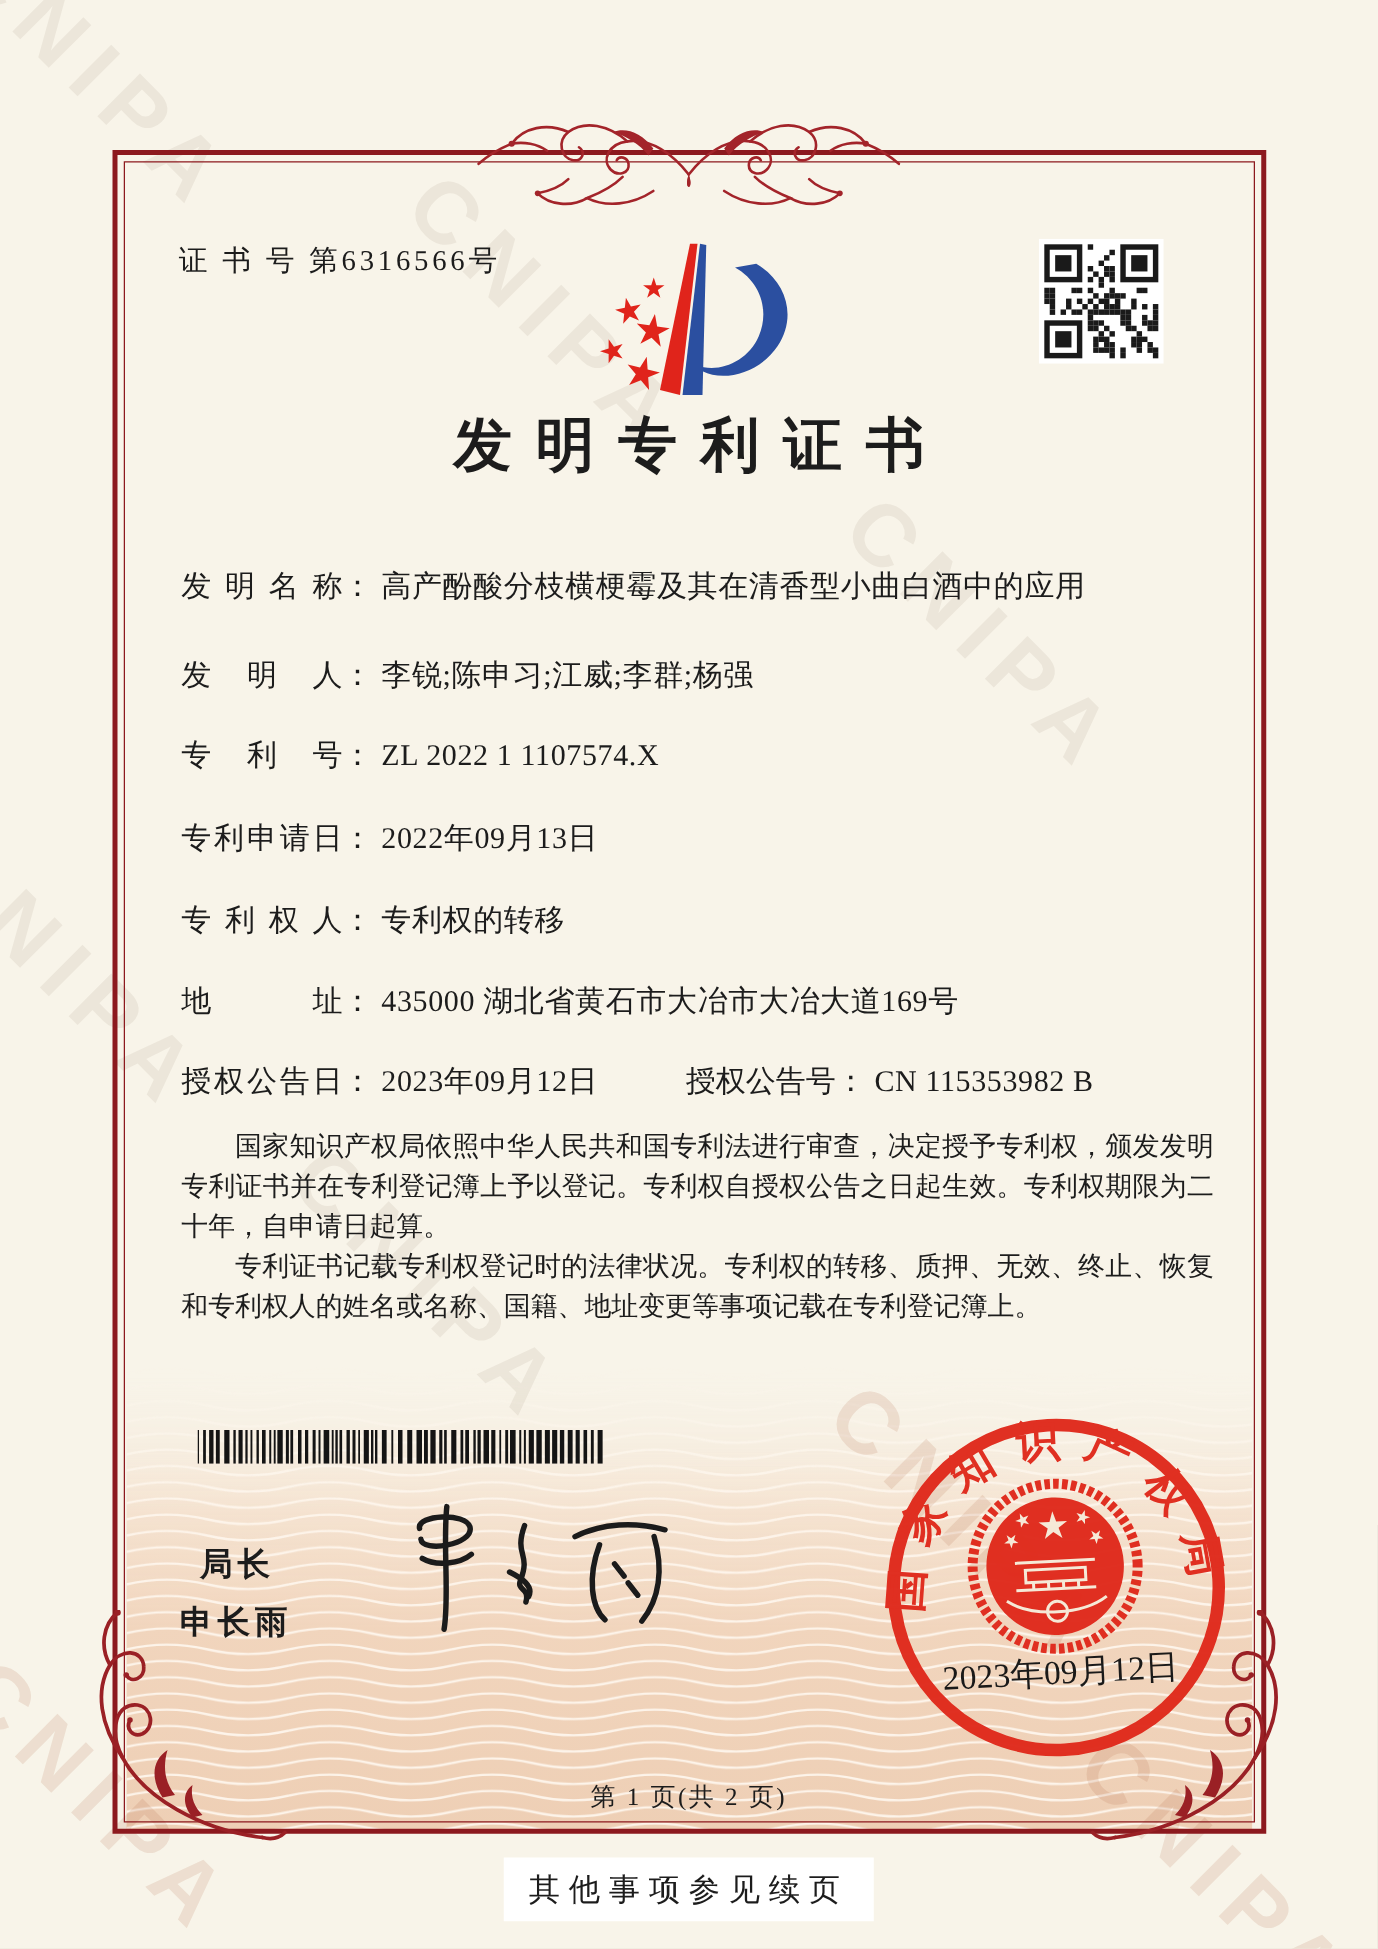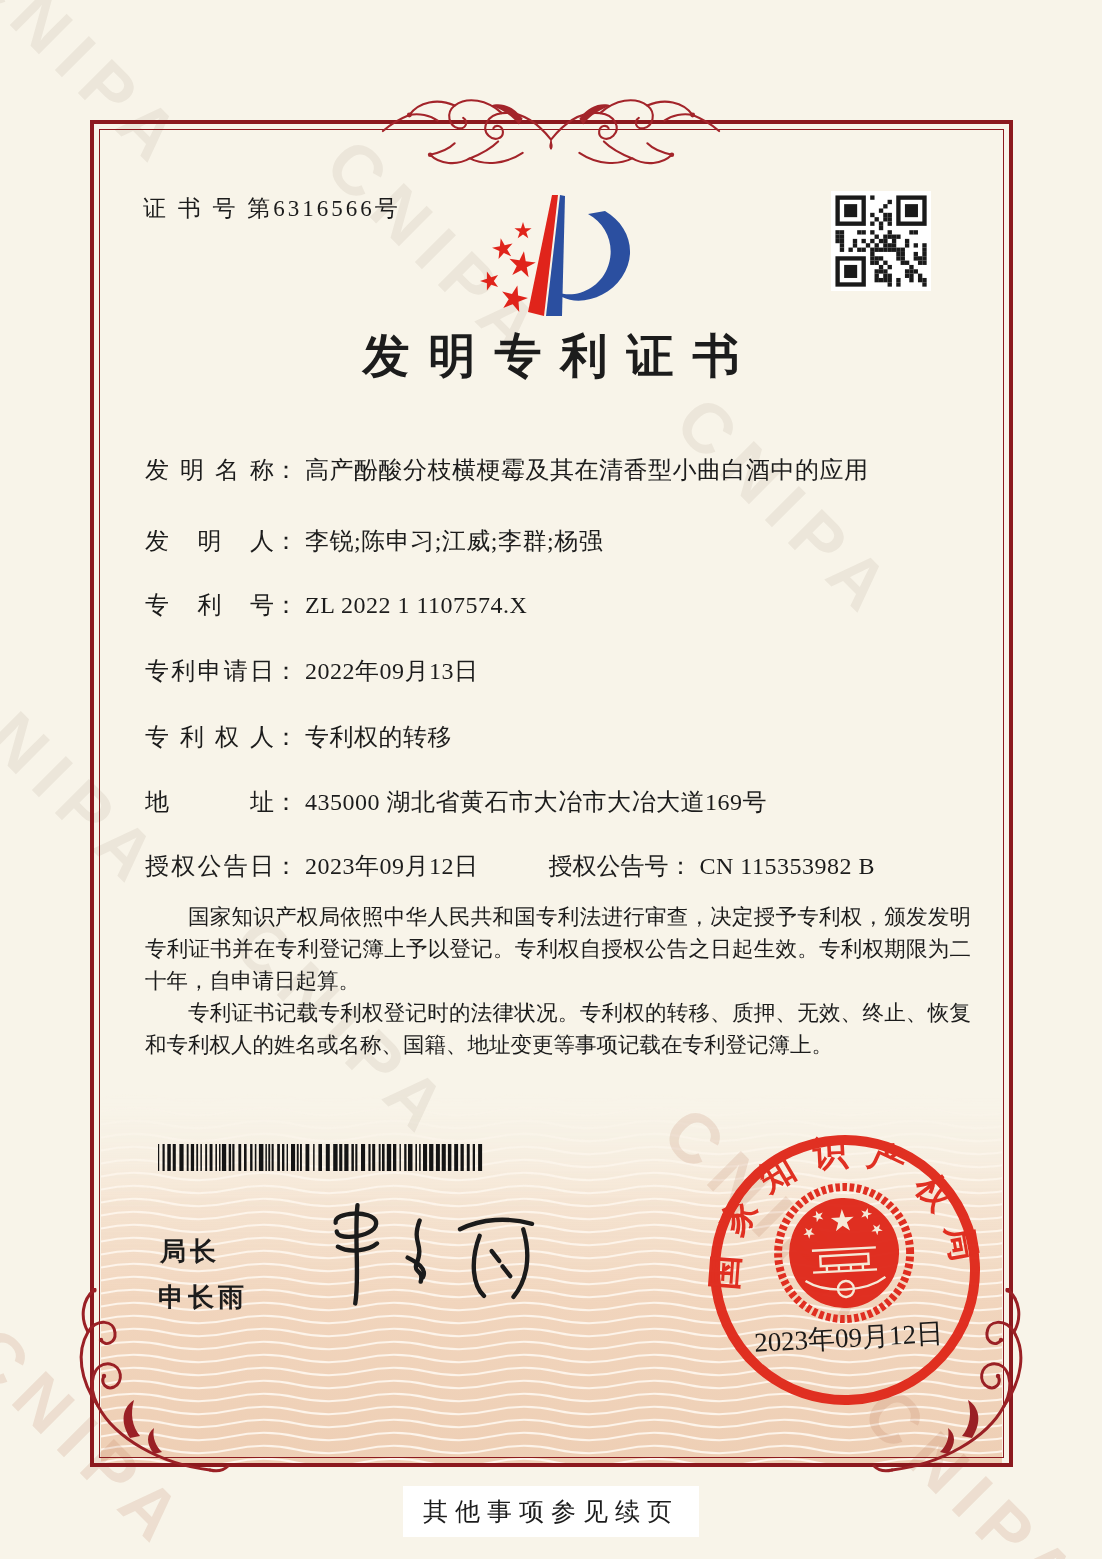--- a/index.html
+++ b/index.html
@@ -43,21 +43,21 @@
   .field-colon{display:inline-block;margin-right:7px;}
   .field-value{letter-spacing:0.5px;}
   .field-group2{margin-left:70px;}
   .body-text{position:absolute;left:145px;top:901px;width:826px;
     font-size:21.5px;line-height:32px;text-align:justify;}
   .body-text p{margin:0;text-indent:2em;}
   .barcode{position:absolute;left:158px;top:1144px;width:328px;height:27px;}
   .signer-title{position:absolute;left:160px;top:1234px;
     font-family:"Liberation Sans","DejaVu Sans",sans-serif;font-weight:bold;
     font-size:26px;letter-spacing:4px;}
-  .signer-name{position:absolute;left:158px;top:1280px;
+  .signer-name{position:absolute;left:144px;top:1280px;
     font-family:Liberation Sans, sans-serif;font-weight:bold;
     font-size:26px;letter-spacing:4px;}
   .signature{position:absolute;left:316px;top:1190px;width:240px;height:120px;}
   .seal{position:absolute;left:706px;top:1131px;width:278px;height:278px;transform:rotate(-3deg);opacity:0.97;}
   .page-info{position:absolute;left:0;top:1424px;width:100%;text-align:center;font-size:20px;letter-spacing:2px;}
   .continuation{position:absolute;left:0;top:1486px;width:100%;text-align:center;}
   .continuation span{display:inline-block;background:#ffffff;padding:9px 20px;
     font-size:25px;letter-spacing:7px;}
 </style>
 </head>
@@ -410,19 +410,20 @@
           <path d="M-24,2 L24,2 L24,12 L-24,12 Z"></path>
           <path d="M-32,18 L32,18"></path>
           <path d="M-18,12 L-18,18 M-6,12 L-6,18 M6,12 L6,18 M18,12 L18,18"></path>
           <path d="M-40,26 C-20,40 20,40 40,26"></path>
           <circle cx="0" cy="36" r="8"></circle>
         </g>
       </g>
       <text x="139" y="216" text-anchor="middle" font-size="27" fill="#141414" font-family="'Liberation Serif','DejaVu Serif',serif">2023年09月12日</text>
     </svg>
 
+    <div class="page-info">第 1 页(共 2 页)</div>
 
     <div class="continuation">
       <span>其他事项参见续页</span>
     </div>
 
   </div>
 </div>
 
 </body></html>

